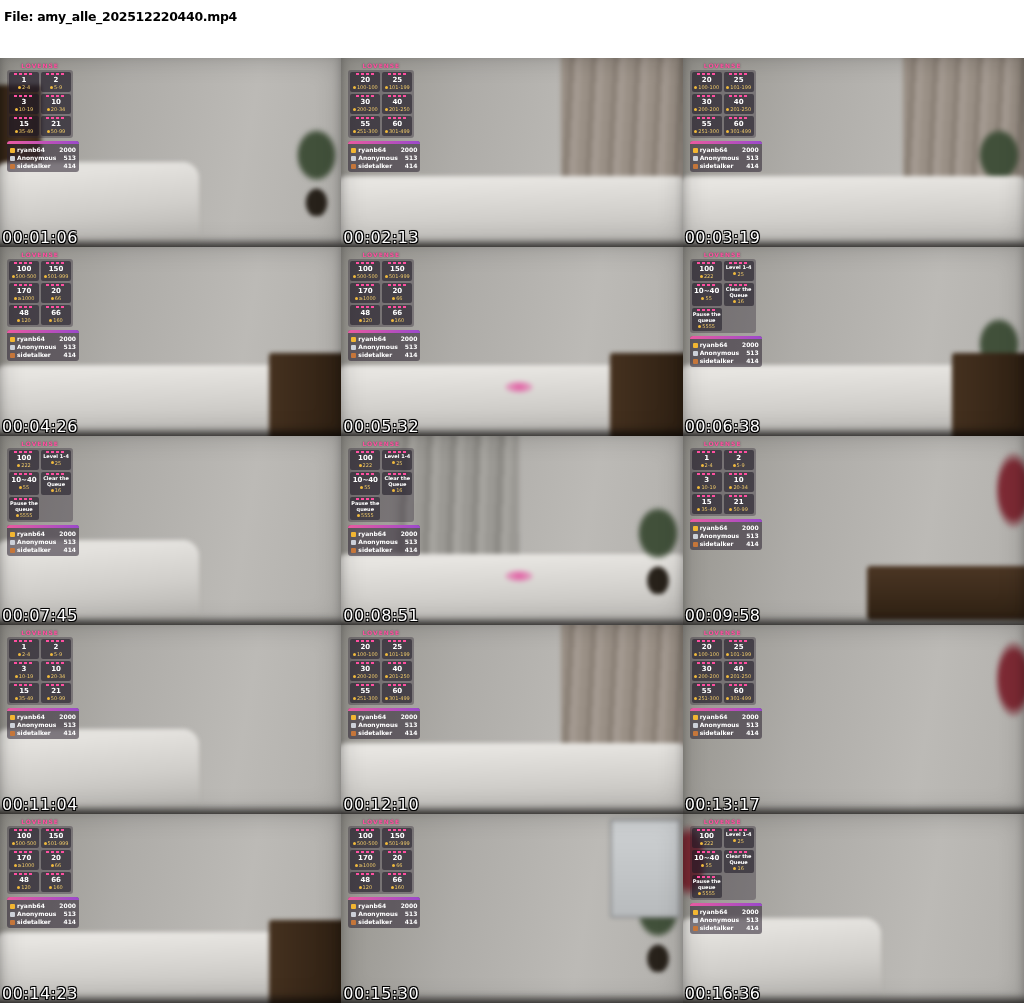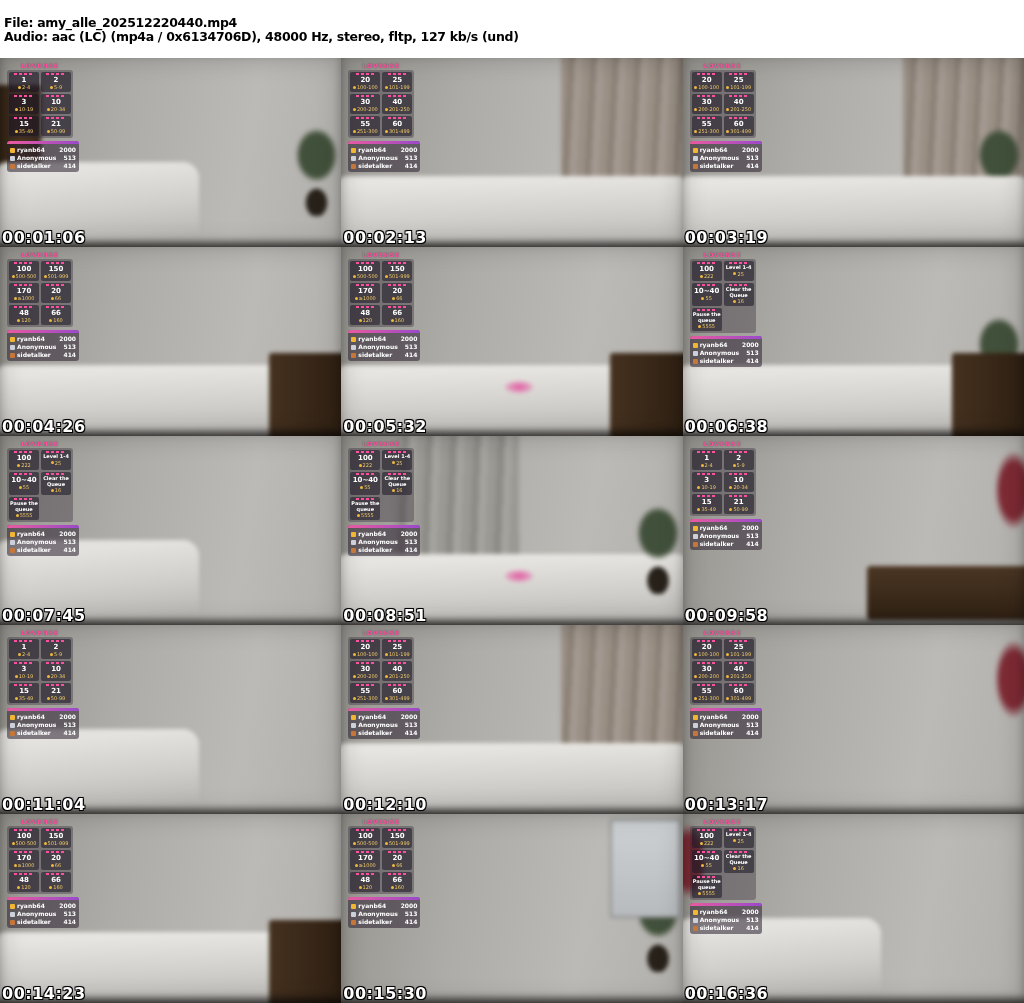--- a/index.html
+++ b/index.html
@@ -2,21 +2,21 @@
 <html><head>
 <meta charset="utf-8">
 <style>
   * { box-sizing: border-box; margin: 0; padding: 0; }
   html, body { width: 1024px; height: 1003px; overflow: hidden; background: #fff; }
   body { font-family: "DejaVu Sans", "Liberation Sans", sans-serif; }
 
   
   .header {
     width: 1024px; height: 58px; background: #ffffff;
-    padding: 16px 0 0 4px;
+    padding: 10px 0 0 4px;
   }
   .header .line {
     font-size: 12.5px; font-weight: bold; color: #000;
     line-height: 14px; letter-spacing: -0.3px; white-space: nowrap;
   }
 
   
   .grid {
     width: 1024px; height: 945px;
     display: grid;
@@ -98,30 +98,29 @@
   .trophy.gold { background: #f2b632; }
   .trophy.silver { background: #ccd0d8; }
   .trophy.bronze { background: #c5763a; }
   .lb-name { flex: 1; font-size: 6px; font-weight: bold; color: #fff; text-align: left;
              overflow: hidden; white-space: nowrap; }
   .lb-score { font-size: 6px; font-weight: bold; color: #fff; }
 
   
   .ts {
     position: absolute; left: 2px; bottom: 0; z-index: 3;
-    font-size: 16px; font-weight: bold; color: #ffffff; letter-spacing: 0.5px;
+    font-size: 16px; font-weight: normal; color: #ffffff; letter-spacing: 0.5px;
     text-shadow: -1px -1px 0 #000, 1px -1px 0 #000, -1px 1px 0 #000, 1px 1px 0 #000, 0 0 2px #000;
   }
 </style>
 </head>
 <body>
 
 <div class="header">
   <div class="line">File: amy_alle_202512220440.mp4</div>
-  <div class="line">Audio: aac (LC) (mp4a / 0x6134706D), 48000 Hz, stereo, fltp, 127 kb/s (und)</div>
 </div>
 
 <div class="grid">
   <div class="thumb">
     <div class="scene">
         <div class="sc wood-left"></div>
         <div class="sc bed-left"></div>
         <div class="sc plant-green-right"></div>
         <div class="sc floor"></div>
       </div>

